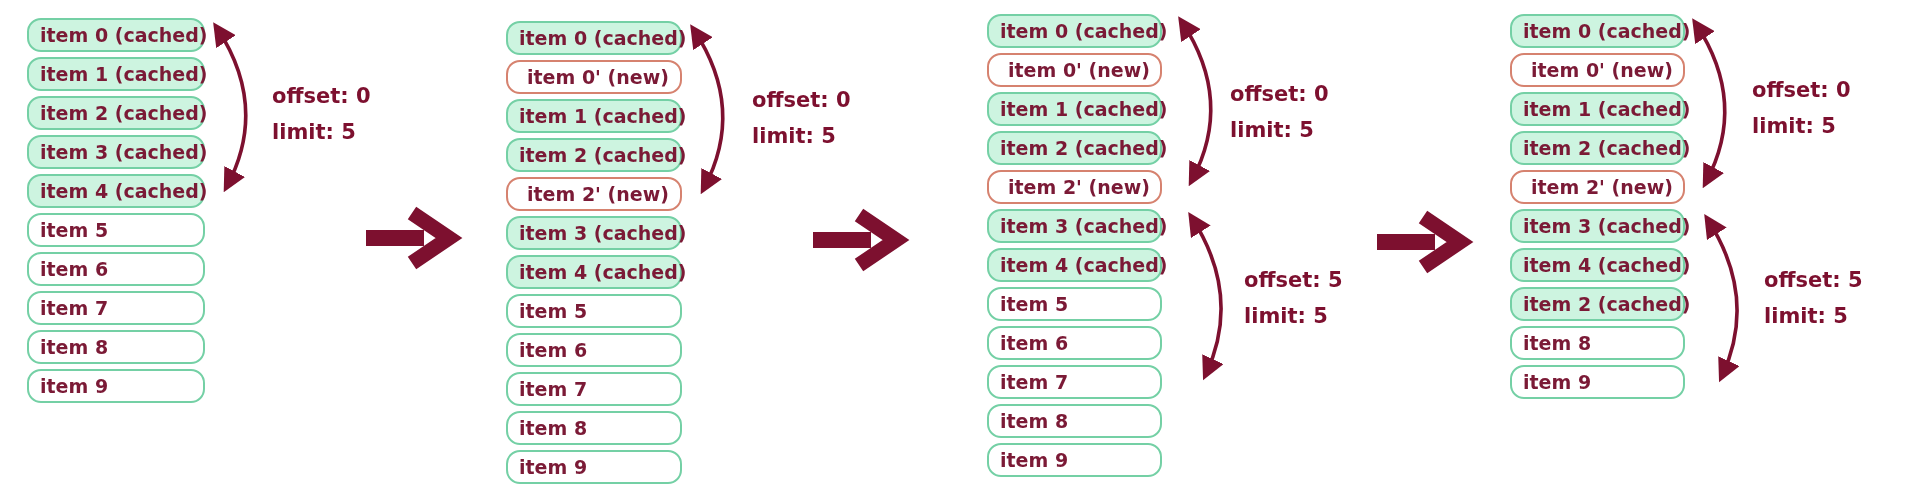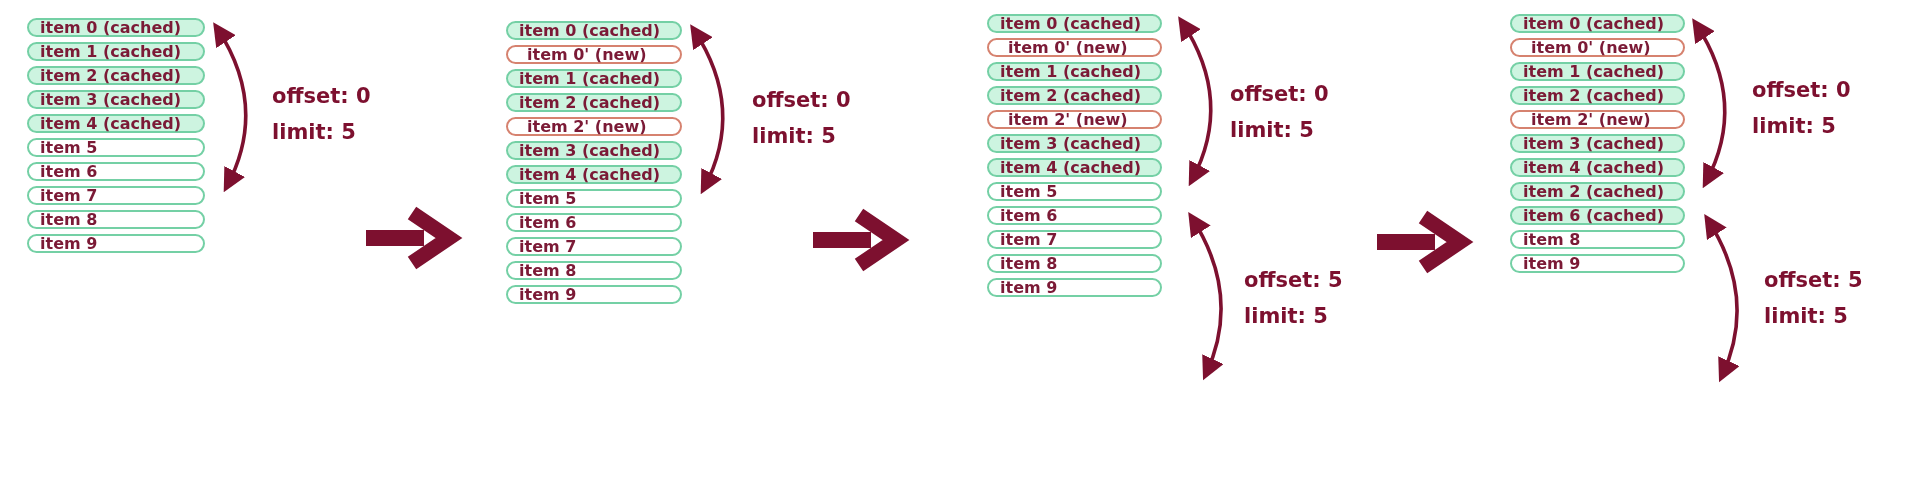--- a/index.html
+++ b/index.html
@@ -10,30 +10,30 @@
     background: #ffffff;
     overflow: hidden;
     font-family: "DejaVu Sans", "Liberation Sans", sans-serif;
   }
   .panel {
     position: absolute;
     display: flex;
     flex-direction: column;
   }
   .item {
-    height: 19px;
+    height: 34px;
     margin-bottom: 5px;
     border-radius: 14px;
     border: 2px solid var(--mint-border);
     background: var(--plain-fill);
     display: flex;
     align-items: center;
     padding-left: 11px;
     box-sizing: border-box;
-    font-size: 16px;
+    font-size: 19px;
     font-weight: 600;
     color: var(--item-text);
     white-space: nowrap;
   }
   .item.cached { background: var(--cached-fill); border-color: var(--mint-border); }
   .item.new    { background: var(--new-fill); border-color: var(--new-border); padding-left: 19px; }
   .range-label {
     position: absolute;
     color: var(--accent);
     font-size: 21px;
@@ -101,21 +101,20 @@
     </div>
   <div class="panel" style="left:1510px; top:14px; width:175px;">
       <div class="item cached">item 0 (cached)</div>
       <div class="item new">item 0' (new)</div>
       <div class="item cached">item 1 (cached)</div>
       <div class="item cached">item 2 (cached)</div>
       <div class="item new">item 2' (new)</div>
       <div class="item cached">item 3 (cached)</div>
       <div class="item cached">item 4 (cached)</div>
       <div class="item cached">item 2 (cached)</div>
-      <div class="item cached">item 6 (cached)</div>
       <div class="item plain">item 8</div>
       <div class="item plain">item 9</div>
     </div>
 
   <svg class="big-arrow" style="left:366px; top:208px;" width="92" height="60">
     <rect class="bar" x="0" y="22" width="58" height="16"></rect>
     <polyline class="head" points="46,5 83,30 46,55"></polyline>
   </svg>
   <svg class="big-arrow" style="left:813px; top:210px;" width="92" height="60">
     <rect class="bar" x="0" y="22" width="58" height="16"></rect>

